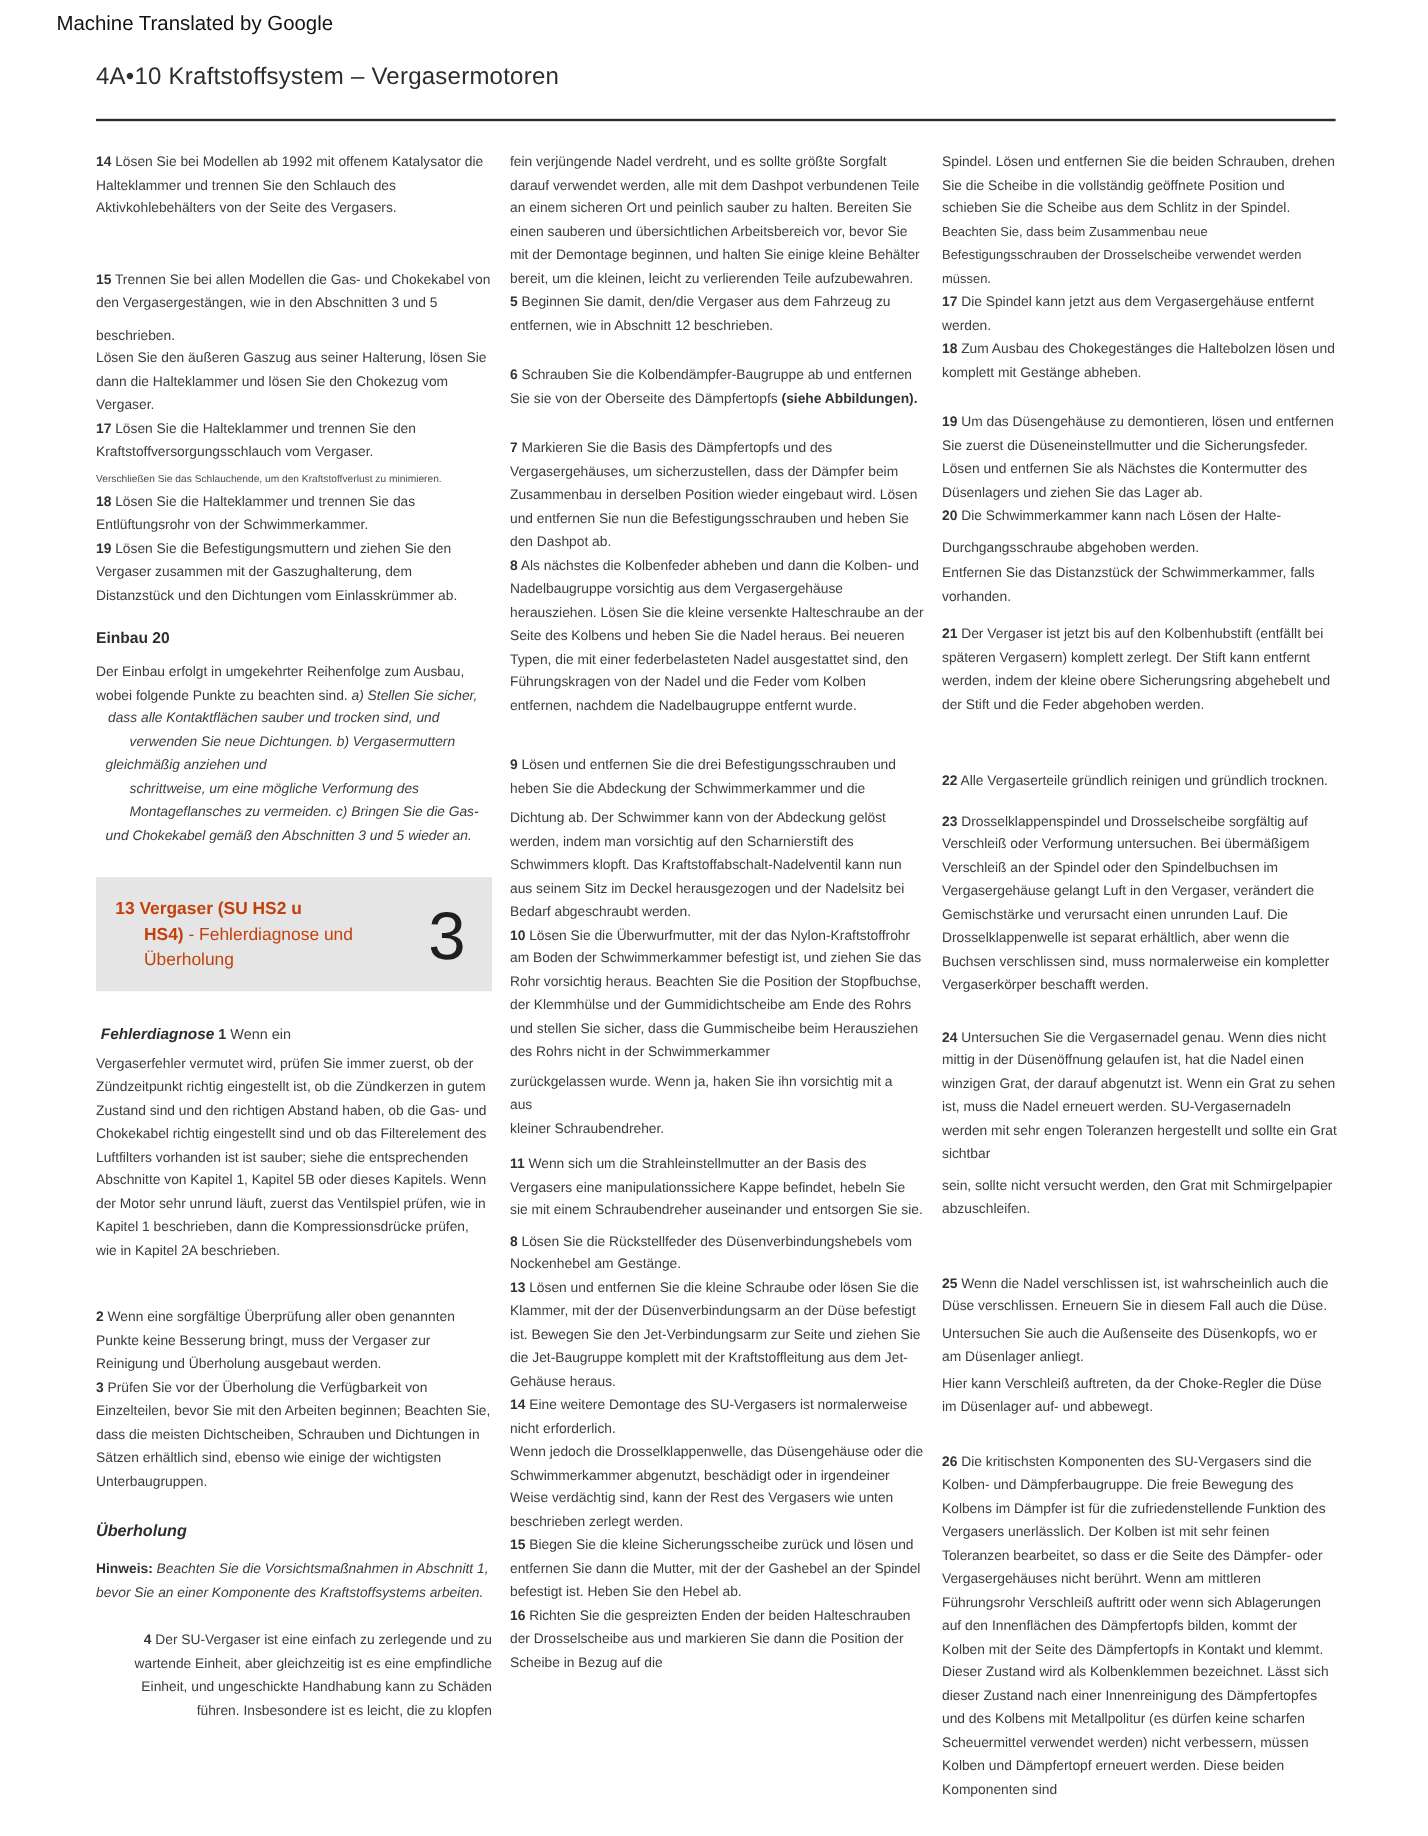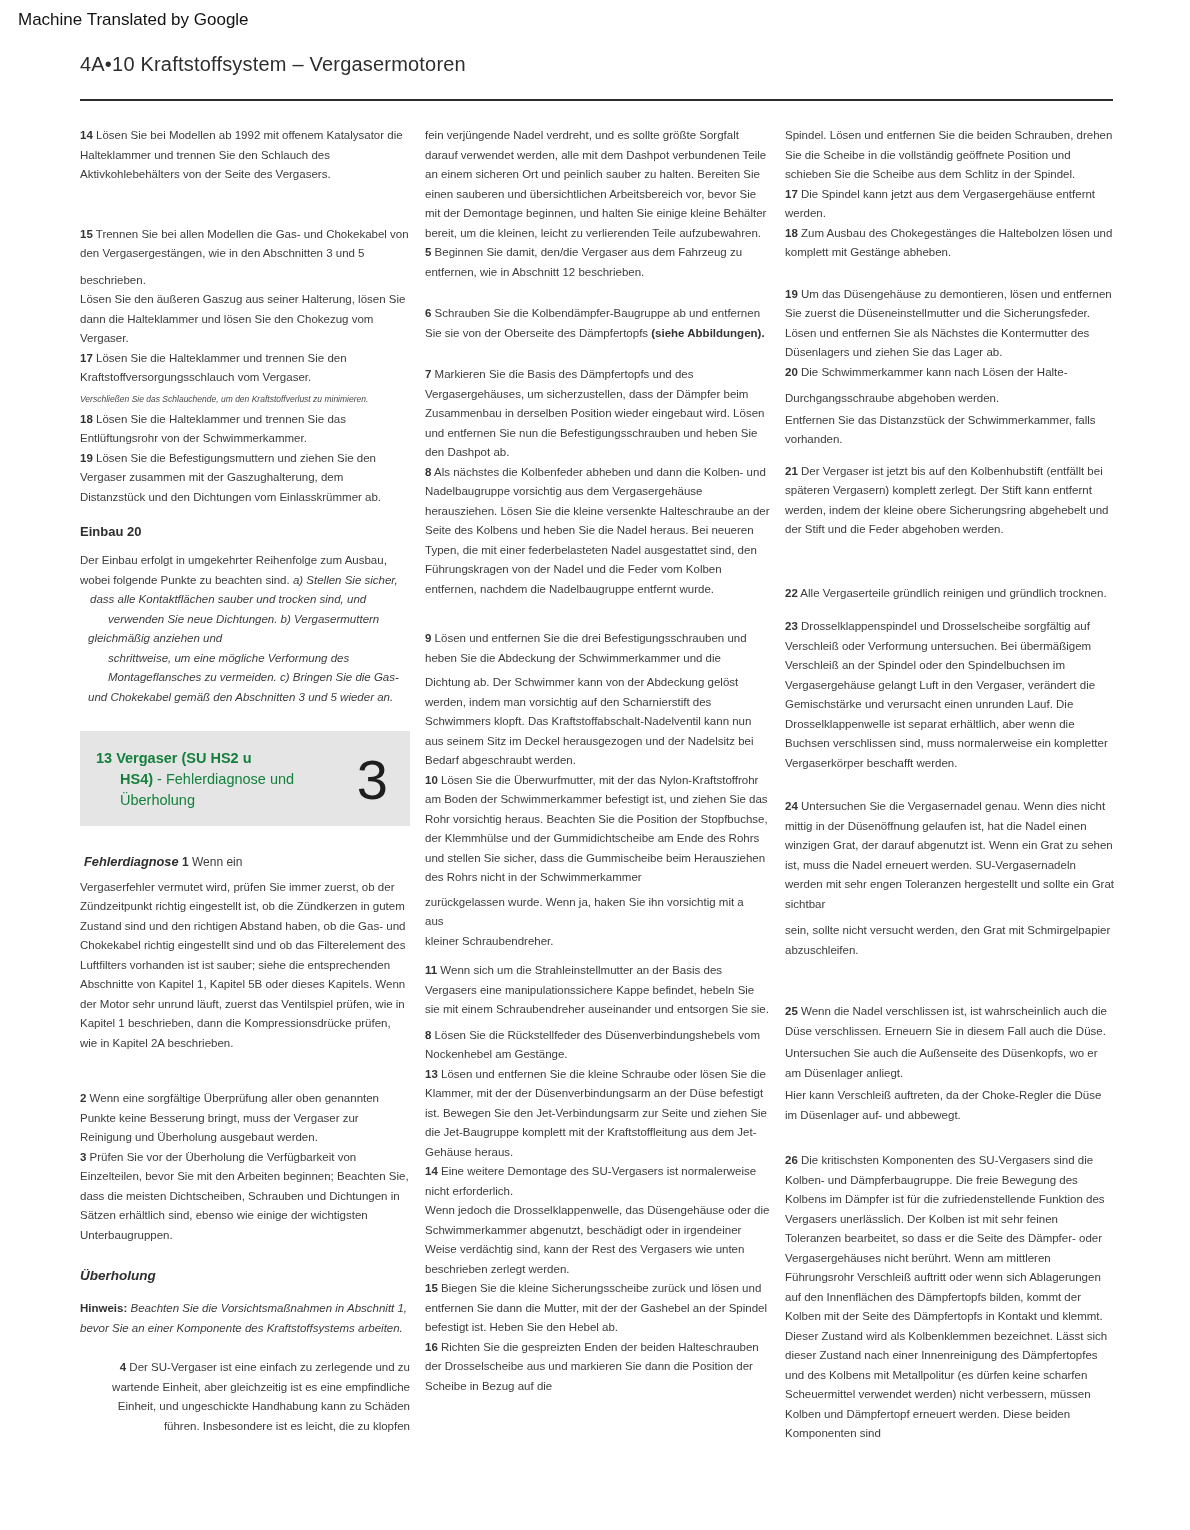--- a/index.html
+++ b/index.html
@@ -1,35 +1,35 @@
 <!DOCTYPE html>
 <html><head>
 <meta charset="utf-8">
 <style>
   * { margin:0; padding:0; box-sizing:border-box; }
   html,body { width:1190px; height:1530px; background:#ffffff; }
   body { font-family:"Liberation Sans", sans-serif; color:#3c3c3c; overflow:hidden; }
   .page { position:relative; width:1190px; height:1530px; background:#fff; overflow:hidden; }
-  .watermark { position:absolute; left:18px; top:10px; font-size:17px; color:#121212; }
+  .watermark { position:absolute; left:47px; top:10px; font-size:17px; color:#121212; }
   .doc-title { position:absolute; left:80px; top:53px; font-size:20px; color:#2d2d2d; letter-spacing:.2px; }
   .rule { position:absolute; left:80px; top:99px; width:1033px; height:0; border:none; border-top:2px solid #2b2b2b; }
   .columns { position:absolute; left:80px; top:126px; width:1035px; display:flex; gap:15px; }
   .col { width:330px; flex:0 0 330px; }
   .col-mid { width:345px; flex:0 0 345px; }
   .block { font-size:11.5px; line-height:19.5px; color:#3c3c3c; }
   .seg-b { font-weight:bold; color:#333; }
   .seg-i { font-style:italic; }
-  .small { font-size:8.5px; line-height:15px; color:#4a4a4a;font-style:italic; }
+  .small { font-size:8.5px; line-height:15px; color:#4a4a4a; }
   .sm2 { font-size:10.8px; }
   .h { font-size:13px; font-weight:bold; color:#2e2e2e; line-height:22px; }
   .hi { font-size:13.5px; font-weight:bold; font-style:italic; color:#2e2e2e; line-height:22px; }
   .fehl .seg-bi { font-weight:bold; font-style:italic; font-size:12.8px; color:#2e2e2e; }
   .fehl { font-size:12px; }
   .section-box { background:#e5e5e5; width:330px; padding:17px 16px 15px 16px; display:flex; align-items:center; }
-  .box-text { flex:1 1 auto; color:#15803d; }
+  .box-text { flex:1 1 auto; color:#c2410c; }
   .box-line { font-size:14.5px; line-height:21px; }
   .box-line .bld { font-weight:bold; }
   .box-ind { padding-left:24px; }
   .box-number { flex:0 0 auto; font-size:56px; line-height:56px; color:#1e1e1e; padding-right:6px; }
 </style>
 </head>
 <body>
 
 <div class="page">
   <div class="watermark">Machine Translated by Google</div>
@@ -85,20 +85,21 @@
         <p class="block" style="margin-top: 10px;"><span class="seg-b">11</span><span> Wenn sich um die Strahleinstellmutter an der Basis des Vergasers eine manipulationssichere Kappe befindet, hebeln Sie sie mit einem Schraubendreher auseinander und entsorgen Sie sie.</span></p>
         <p class="block" style="margin-top: 6px;"><span class="seg-b">8</span><span> Lösen Sie die Rückstellfeder des Düsenverbindungshebels vom Nockenhebel am Gestänge.</span></p>
         <p class="block"><span class="seg-b">13</span><span> Lösen und entfernen Sie die kleine Schraube oder lösen Sie die Klammer, mit der der Düsenverbindungsarm an der Düse befestigt ist. Bewegen Sie den Jet-Verbindungsarm zur Seite und ziehen Sie die Jet-Baugruppe komplett mit der Kraftstoffleitung aus dem Jet-Gehäuse heraus.</span></p>
         <p class="block"><span class="seg-b">14</span><span> Eine weitere Demontage des SU-Vergasers ist normalerweise nicht erforderlich.</span></p>
         <p class="block"><span>Wenn jedoch die Drosselklappenwelle, das Düsengehäuse oder die Schwimmerkammer abgenutzt, beschädigt oder in irgendeiner Weise verdächtig sind, kann der Rest des Vergasers wie unten beschrieben zerlegt werden.</span></p>
         <p class="block"><span class="seg-b">15</span><span> Biegen Sie die kleine Sicherungsscheibe zurück und lösen und entfernen Sie dann die Mutter, mit der der Gashebel an der Spindel befestigt ist. Heben Sie den Hebel ab.</span></p>
         <p class="block"><span class="seg-b">16</span><span> Richten Sie die gespreizten Enden der beiden Halteschrauben der Drosselscheibe aus und markieren Sie dann die Position der Scheibe in Bezug auf die</span></p>
       </div>
     <div class="col">
         <p class="block"><span>Spindel. Lösen und entfernen Sie die beiden Schrauben, drehen Sie die Scheibe in die vollständig geöffnete Position und schieben Sie die Scheibe aus dem Schlitz in der Spindel.</span></p>
+        <p class="block sm2"><span>Beachten Sie, dass beim Zusammenbau neue Befestigungsschrauben der Drosselscheibe verwendet werden müssen.</span></p>
         <p class="block"><span class="seg-b">17</span><span> Die Spindel kann jetzt aus dem Vergasergehäuse entfernt werden.</span></p>
         <p class="block"><span class="seg-b">18</span><span> Zum Ausbau des Chokegestänges die Haltebolzen lösen und komplett mit Gestänge abheben.</span></p>
         <p class="block" style="margin-top: 22px;"><span class="seg-b">19</span><span> Um das Düsengehäuse zu demontieren, lösen und entfernen Sie zuerst die Düseneinstellmutter und die Sicherungsfeder. Lösen und entfernen Sie als Nächstes die Kontermutter des Düsenlagers und ziehen Sie das Lager ab.</span></p>
         <p class="block"><span class="seg-b">20</span><span> Die Schwimmerkammer kann nach Lösen der Halte-</span></p>
         <p class="block" style="margin-top: 7px;"><span>Durchgangsschraube abgehoben werden.</span></p>
         <p class="block" style="margin-top: 2px;"><span>Entfernen Sie das Distanzstück der Schwimmerkammer, falls vorhanden.</span></p>
         <p class="block" style="margin-top: 12px;"><span class="seg-b">21</span><span> Der Vergaser ist jetzt bis auf den Kolbenhubstift (entfällt bei späteren Vergasern) komplett zerlegt. Der Stift kann entfernt werden, indem der kleine obere Sicherungsring abgehebelt und der Stift und die Feder abgehoben werden.</span></p>
         <p class="block" style="margin-top: 44px;"><span class="seg-b">22</span><span> Alle Vergaserteile gründlich reinigen und gründlich trocknen.</span></p>
         <p class="block" style="margin-top: 14px;"><span class="seg-b">23</span><span> Drosselklappenspindel und Drosselscheibe sorgfältig auf Verschleiß oder Verformung untersuchen. Bei übermäßigem Verschleiß an der Spindel oder den Spindelbuchsen im Vergasergehäuse gelangt Luft in den Vergaser, verändert die Gemischstärke und verursacht einen unrunden Lauf. Die Drosselklappenwelle ist separat erhältlich, aber wenn die Buchsen verschlissen sind, muss normalerweise ein kompletter Vergaserkörper beschafft werden.</span></p>
         <p class="block" style="margin-top: 24px;"><span class="seg-b">24</span><span> Untersuchen Sie die Vergasernadel genau. Wenn dies nicht mittig in der Düsenöffnung gelaufen ist, hat die Nadel einen winzigen Grat, der darauf abgenutzt ist. Wenn ein Grat zu sehen ist, muss die Nadel erneuert werden. SU-Vergasernadeln werden mit sehr engen Toleranzen hergestellt und sollte ein Grat sichtbar</span></p>

